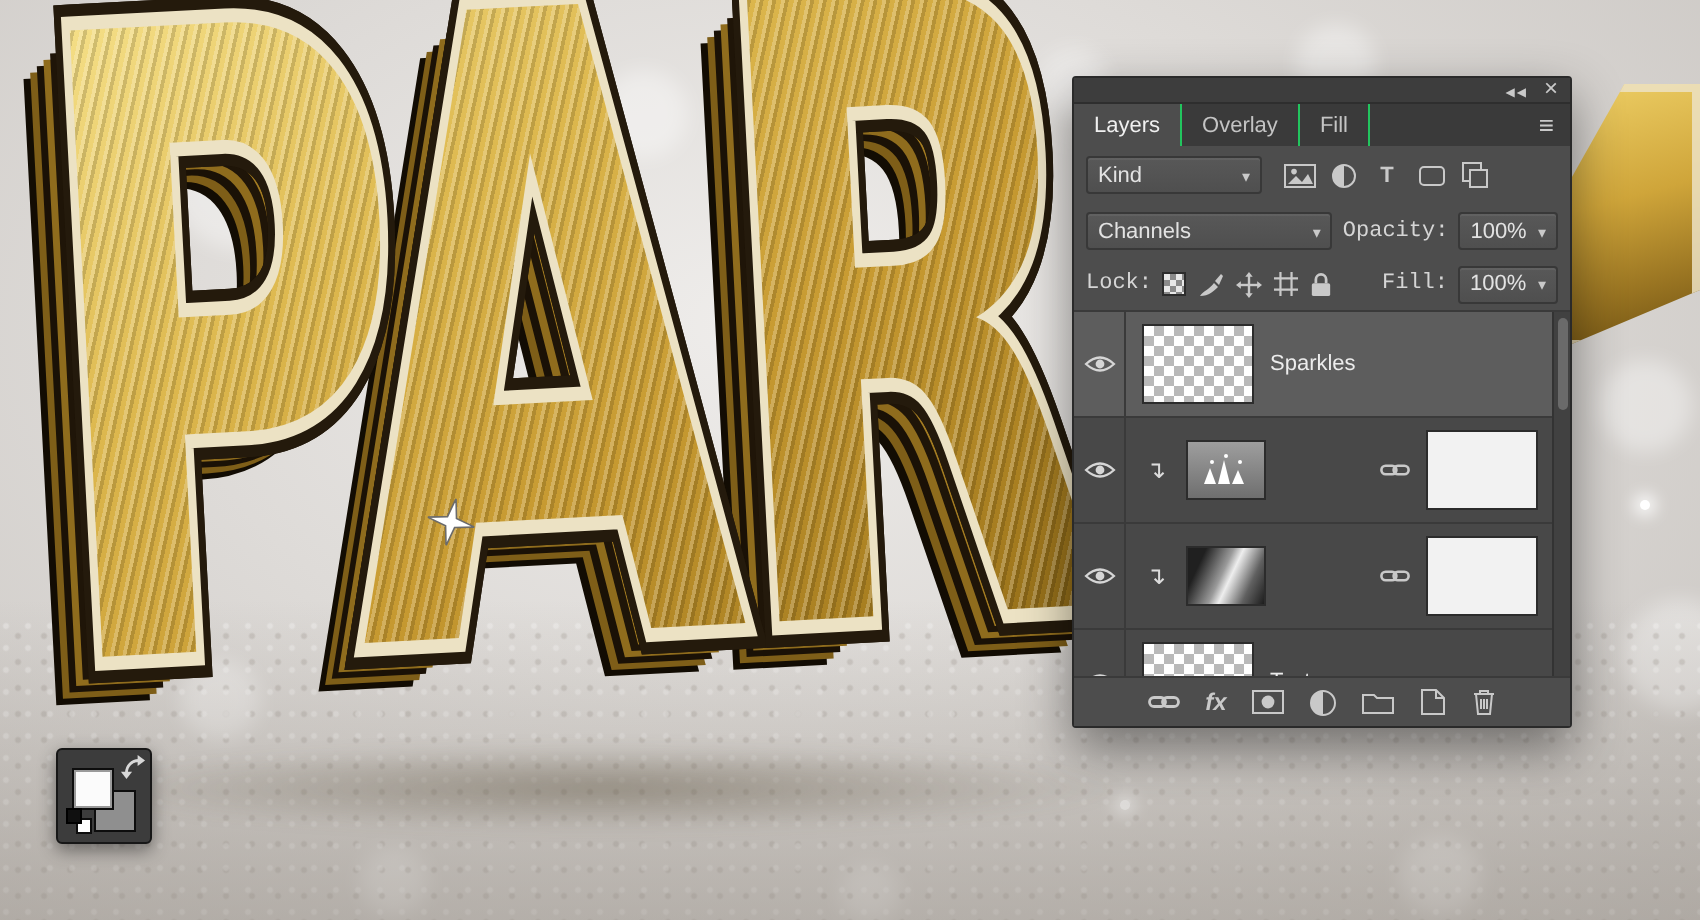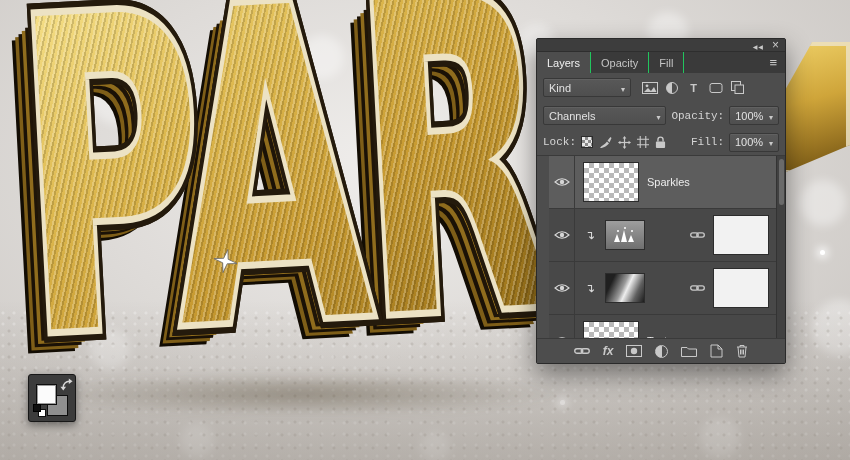--- a/index.html
+++ b/index.html
@@ -96,21 +96,21 @@
     background:linear-gradient(90deg, #c9c9c9 50%, transparent 50%); }
   .halfcircle.big { width:13px; height:13px; }
 
   .lockicons { display:flex; gap:6px; align-items:center; margin-right:4px; }
   .lico { display:flex; align-items:center; justify-content:center; }
   .checkertiny { width:12px; height:12px; border:1px solid #2c2c2c; background-color:#e8e8e8;
     background-image:linear-gradient(45deg,#8a8a8a 25%,transparent 25% 75%,#8a8a8a 75%),
                      linear-gradient(45deg,#8a8a8a 25%,transparent 25% 75%,#8a8a8a 75%);
     background-size:6px 6px; background-position:0 0,3px 3px; }
 
-  .layerlist { position:relative; height:182px; background:#474747; overflow:hidden;margin-left:12px; }
+  .layerlist { position:relative; height:182px; background:#474747; overflow:hidden; }
   .lrow { height:53px; display:flex; align-items:stretch; background:#484848; border-bottom:1px solid #3a3a3a; }
   .lrow.sel { background:#5d5d5d; }
   .eyecell { width:26px; border-right:1px solid #3a3a3a; display:flex; align-items:center; justify-content:center; flex:none; }
   .rowbody { display:flex; align-items:center; flex:1; gap:8px; padding-left:8px; }
   .thumb { width:56px; height:40px; border:1px solid #2c2c2c; flex:none; position:relative;
     display:flex; align-items:center; justify-content:center; }
   .thumb.small { width:40px; height:30px; }
   .checker { background-color:#fff;
     background-image:linear-gradient(45deg,#b9b9b9 25%,transparent 25% 75%,#b9b9b9 75%),
                      linear-gradient(45deg,#b9b9b9 25%,transparent 25% 75%,#b9b9b9 75%);
@@ -190,21 +190,21 @@
 
   <div class="panel">
 
     <div class="chrome">
       <span class="collapse"></span>
       <span class="closex"></span>
     </div>
 
     <div class="tabbar">
       <div class="tab active">Layers</div>
-      <div class="tab">Opacity</div>
+      <div class="tab">Overlay</div>
       <div class="tab">Fill</div>
       <div class="panelmenu"></div>
     </div>
 
     <div class="row-ctl filter-row">
       <div class="dd kind">
         <span>Kind</span>
         <span class="arw"></span>
       </div>
       <div class="ficons">

